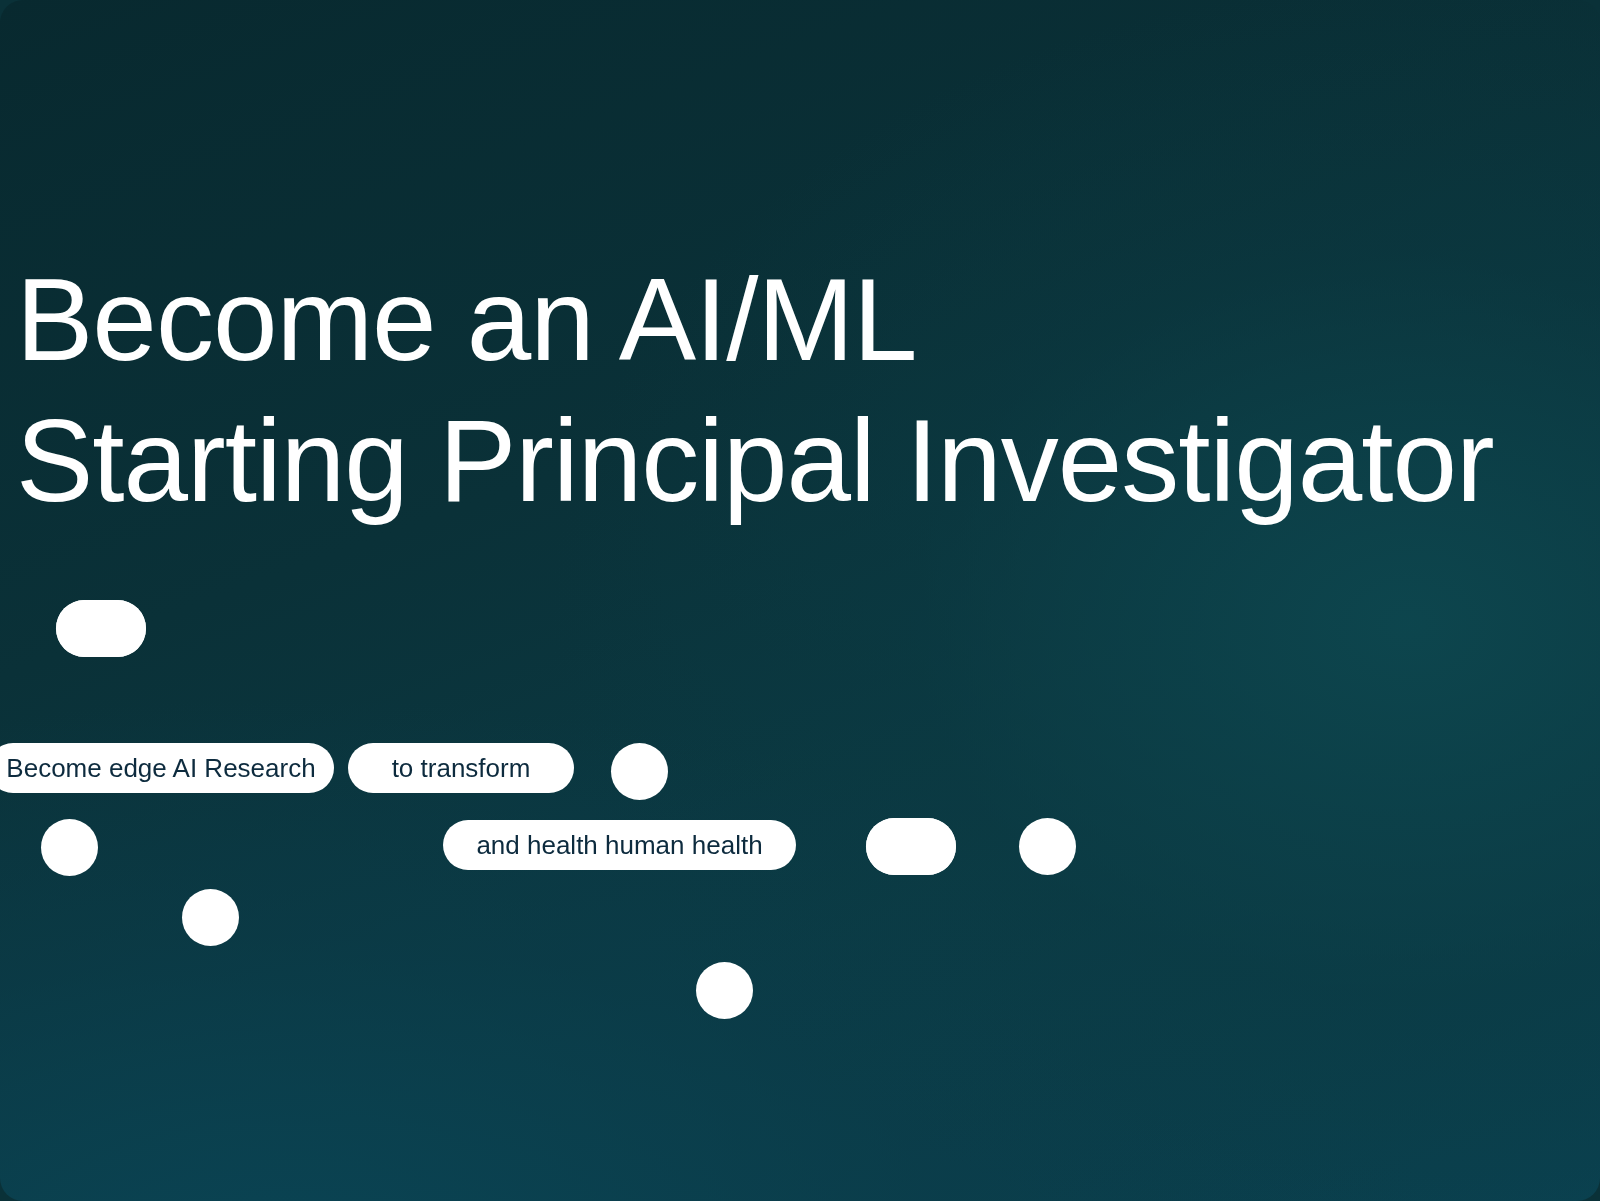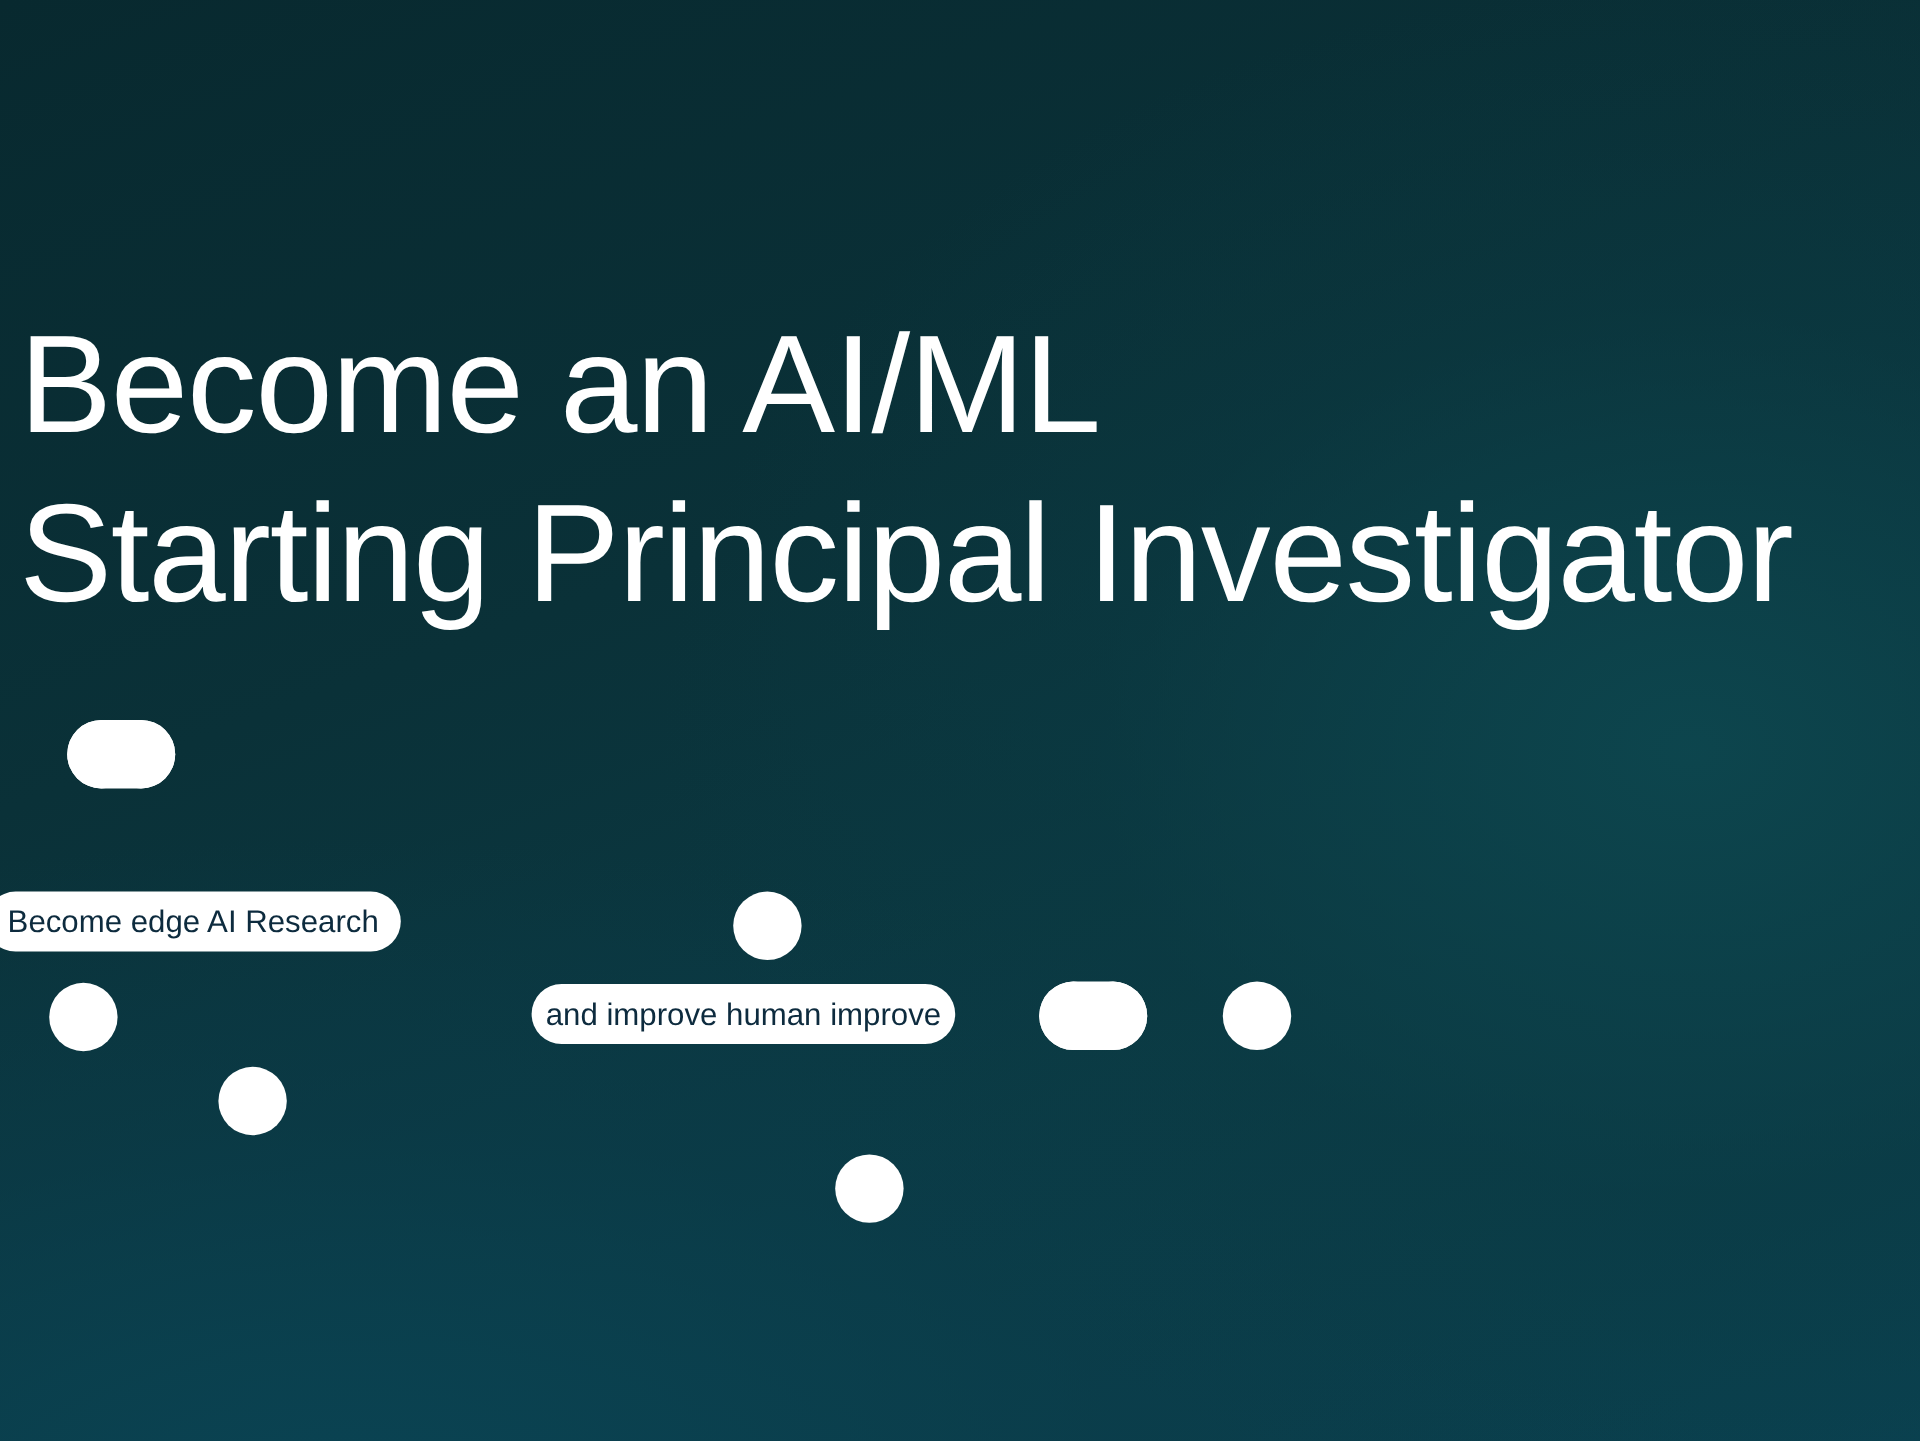--- a/index.html
+++ b/index.html
@@ -19,20 +19,21 @@
   .stage {
     position: relative;
     width: 1600px;
     height: 1201px;
     overflow: hidden;
     background-color: #0a3138;
     background-image:
       radial-gradient(ellipse 1100px 820px at 88% 52%, rgba(13, 70, 78, 0.95) 0%, rgba(11, 58, 66, 0.45) 45%, rgba(10, 49, 56, 0.0) 78%),
       radial-gradient(ellipse 1400px 700px at 18% 106%, rgba(10, 68, 84, 0.98) 0%, rgba(10, 60, 74, 0.5) 48%, rgba(10, 49, 56, 0.0) 82%),
       linear-gradient(160deg, #08292f 0%, #0a3138 38%, #0b3b45 70%, #0a4150 100%);
+    border-radius: 23px;
   }
 
   
   .hero-title {
     position: absolute;
     left: 16px;
     top: 172px;
     width: 1640px;
     color: #ffffff;
     font-size: 116px;
@@ -108,18 +109,21 @@
       <div class="bubble double" style="left: 56px; top: 600px; width: 90px; height: 57px; background: rgb(255, 255, 255);"></div>
       <div class="bubble" style="left: 611px; top: 743px; width: 57px; height: 57px; background: rgb(255, 255, 255);"></div>
       <div class="bubble" style="left: 41px; top: 819px; width: 57px; height: 57px; background: rgb(255, 255, 255);"></div>
       <div class="bubble double" style="left: 866px; top: 818px; width: 90px; height: 57px; background: rgb(255, 255, 255);"></div>
       <div class="bubble" style="left: 1019px; top: 818px; width: 57px; height: 57px; background: rgb(255, 255, 255);"></div>
       <div class="bubble" style="left: 182px; top: 889px; width: 57px; height: 57px; background: rgb(255, 255, 255);"></div>
       <div class="bubble" style="left: 696px; top: 962px; width: 57px; height: 57px; background: rgb(255, 255, 255);"></div>
       <div class="pill" style="left: -12px; top: 743px; width: 346px; height: 50px; background: rgb(255, 255, 255); color: rgb(13, 43, 62);">
         <span>Become edge AI Research</span>
       </div>
+      <div class="pill" style="left: 348px; top: 743px; width: 226px; height: 50px; background: rgb(255, 255, 255); color: rgb(13, 43, 62);">
+        <span>to transform</span>
+      </div>
       <div class="pill" style="left: 443px; top: 820px; width: 353px; height: 50px; background: rgb(255, 255, 255); color: rgb(13, 43, 62);">
-        <span>and improve human improve</span>
+        <span>and health human health</span>
       </div>
     </div>
 
 </div>
 
 </body></html>

